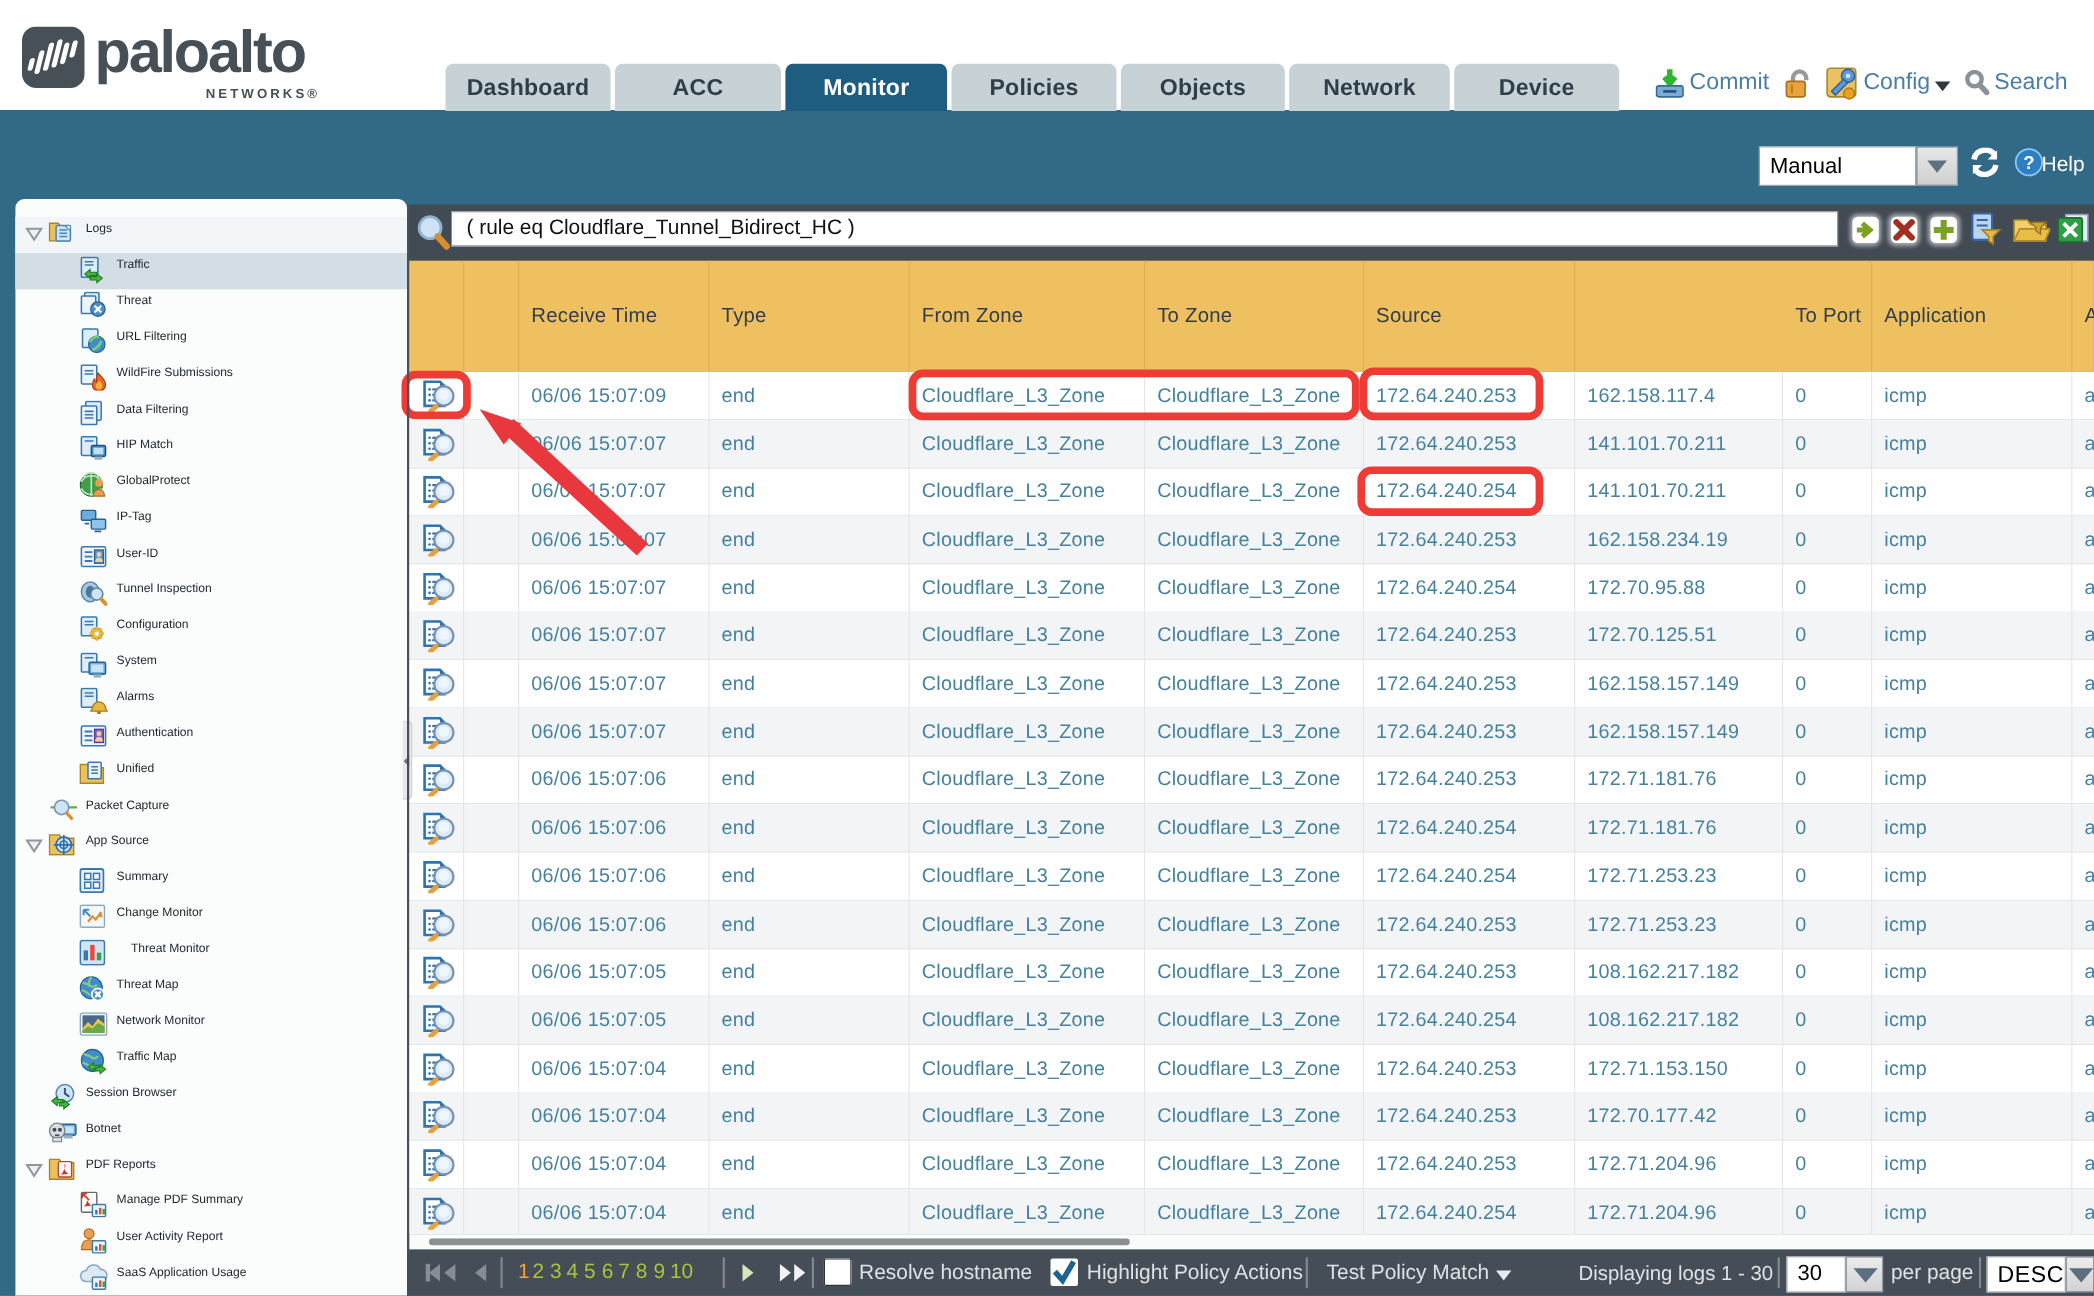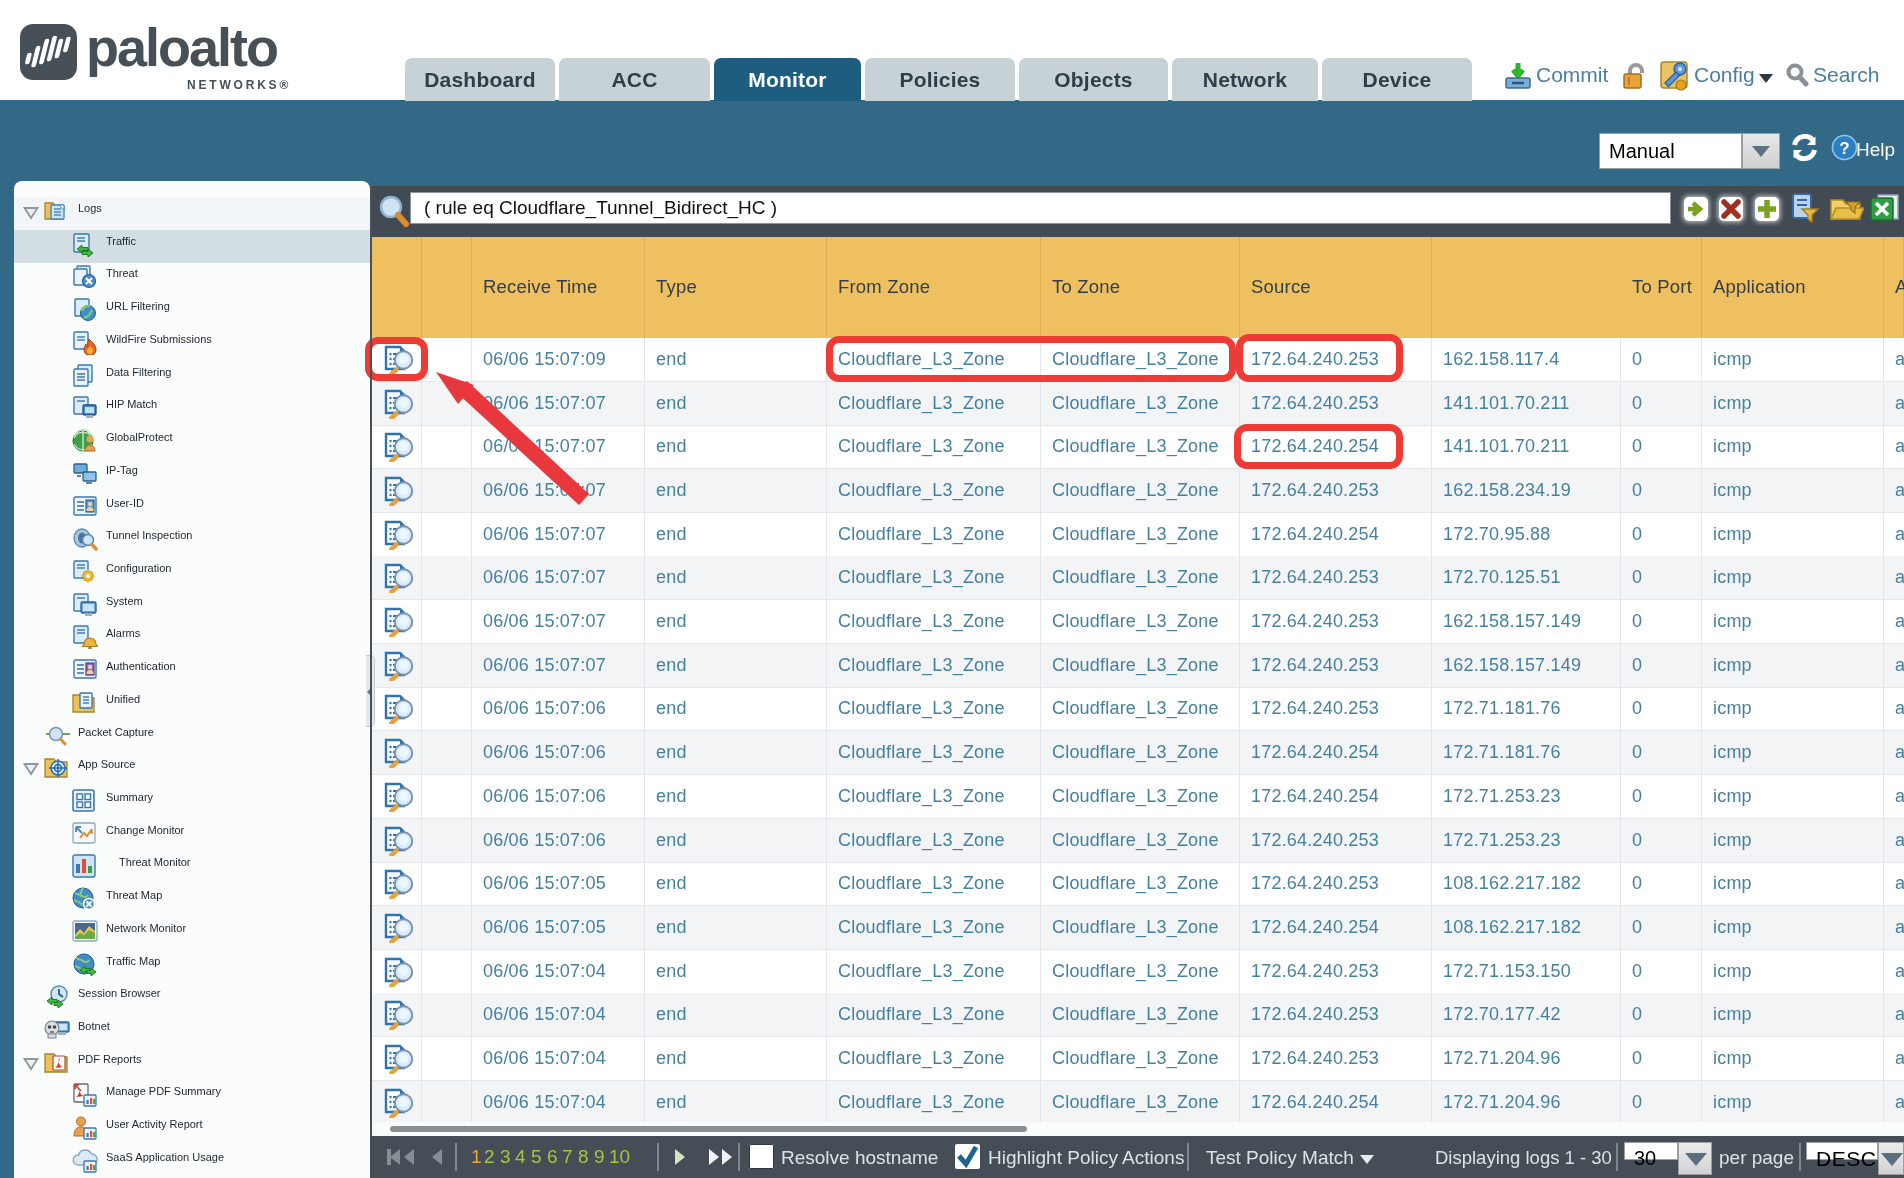--- a/index.html
+++ b/index.html
@@ -55,21 +55,21 @@
 .c { position:absolute; top:0; height:44px; border-right:1px solid #e3e7ea; font-size:18px; letter-spacing:0.2px; color:#45819f; line-height:43px; padding-left:11px; white-space:nowrap; overflow:hidden; }
 .rowicon { position:absolute; left:13px; top:7px; }
 
 
 #htrack { position:absolute; left:372px; top:1122px; width:1532px; height:14px; background:#fafbfb; }
 #hthumb { position:absolute; left:390px; top:1126px; width:637px; height:6px; background:#8a8f94; border-radius:3px; }
 
 
 #foot { position:absolute; left:370px; top:1136px; width:1534px; height:42px; background:#454d56; font-size:19px; color:#dde2e6; }
 .fdiv { position:absolute; top:7px; width:2px; height:28px; background:#80888f; }
-.fbox { position:absolute; top:6px; height:18px; background:#ffffff; border:1px solid #9aa0a4; color:#000; font-size:20px; line-height:31px; padding-left:9px; }
+.fbox { position:absolute; top:6px; height:33px; background:#ffffff; border:1px solid #9aa0a4; color:#000; font-size:20px; line-height:31px; padding-left:9px; }
 .fbtn { position:absolute; top:6px; height:33px; background:linear-gradient(#ececec,#d2d2d2); border:1px solid #9aa0a4; }
 .fbtn .dArrow { border-left-width:11px; border-right-width:11px; border-top-width:13px; border-top-color:#5c6f80; left:6px; top:10px; }
 .ftext { position:absolute; top:11px; white-space:nowrap; }
 .pgnum { position:absolute; top:10px; font-size:19px; color:#a9c43e; }
 
 
 #tleft { position:absolute; left:370px; top:186px; width:2px; height:950px; background:#4a5057; z-index:6; }
 
 
 #split { position:absolute; left:366px; top:655px; width:9px; height:72px; background:#e6e9eb; border:1px solid #c4c9cd; border-left:none; border-radius:0 5px 5px 0; }

